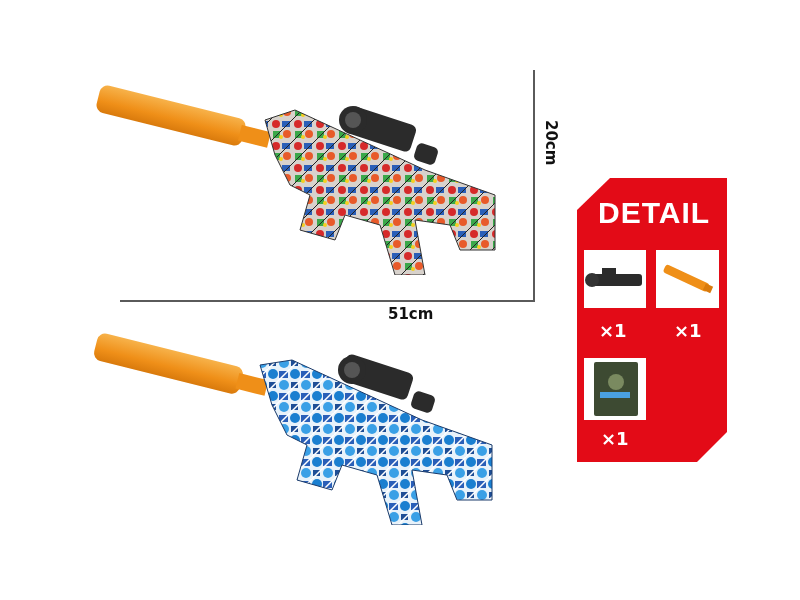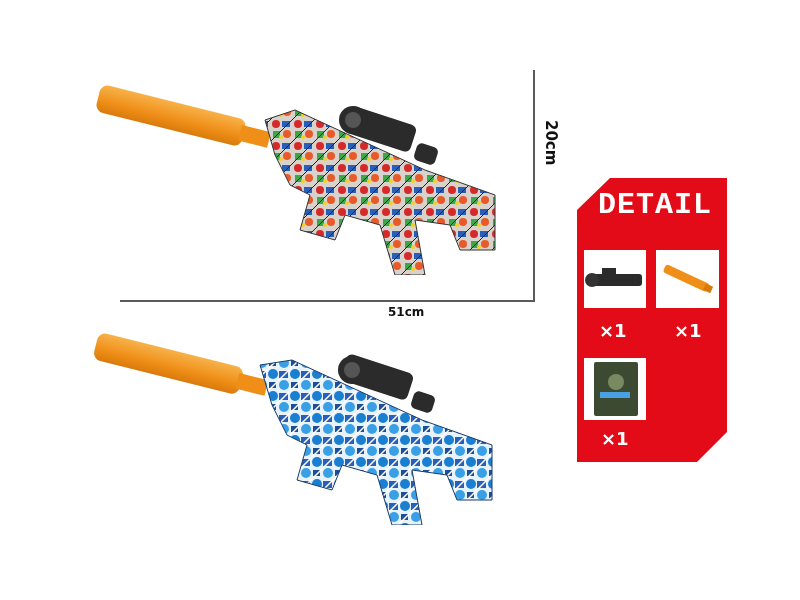--- a/index.html
+++ b/index.html
@@ -1,24 +1,24 @@
 <!DOCTYPE html>
 <html><head>
 <meta charset="utf-8">
 <style>
   html,body{margin:0;padding:0;background:#ffffff;}
   body{width:800px;height:600px;position:relative;overflow:hidden;font-family:"Liberation Sans",sans-serif;}
   .abs{position:absolute;}
   .dim-line-v{left:533px;top:70px;width:2px;height:231px;background:#5a5a5a;}
   .dim-line-h{left:120px;top:300px;width:415px;height:2px;background:#5a5a5a;}
-  .dim-h-label{left:388px;top:305px;font-size:12px;font-weight:bold;color:#111;font-family:"DejaVu Sans",sans-serif;}
+  .dim-h-label{left:388px;top:305px;font-size:15px;font-weight:bold;color:#111;font-family:"DejaVu Sans",sans-serif;}
   .dim-v-label{left:540px;top:120px;font-size:15px;font-weight:bold;color:#111;font-family:"DejaVu Sans",sans-serif;transform-origin:0 0;transform:translate(20px,0) rotate(90deg);white-space:nowrap;}
   .panel{left:577px;top:178px;width:150px;height:284px;}
   .panel svg{position:absolute;left:0;top:0;}
-  .detail-title{left:598px;top:188px;font-size:30px;font-weight:bold;color:#fff;letter-spacing:1px;font-family:Liberation Mono, monospace;}
+  .detail-title{left:598px;top:196px;font-size:30px;font-weight:bold;color:#fff;letter-spacing:1px;font-family:Liberation Sans, sans-serif;}
   .thumb{background:#fff;position:absolute;}
   .qty{position:absolute;color:#fff;font-weight:bold;font-size:18px;font-family:"DejaVu Sans",sans-serif;}
   .gun{position:absolute;}
 </style>
 </head>
 <body>
 
 <svg class="gun" style="left:95px;top:75px" width="420" height="200" viewBox="0 0 420 200">
   <defs>
     <linearGradient id="orng" x1="0" y1="0" x2="0" y2="1">

